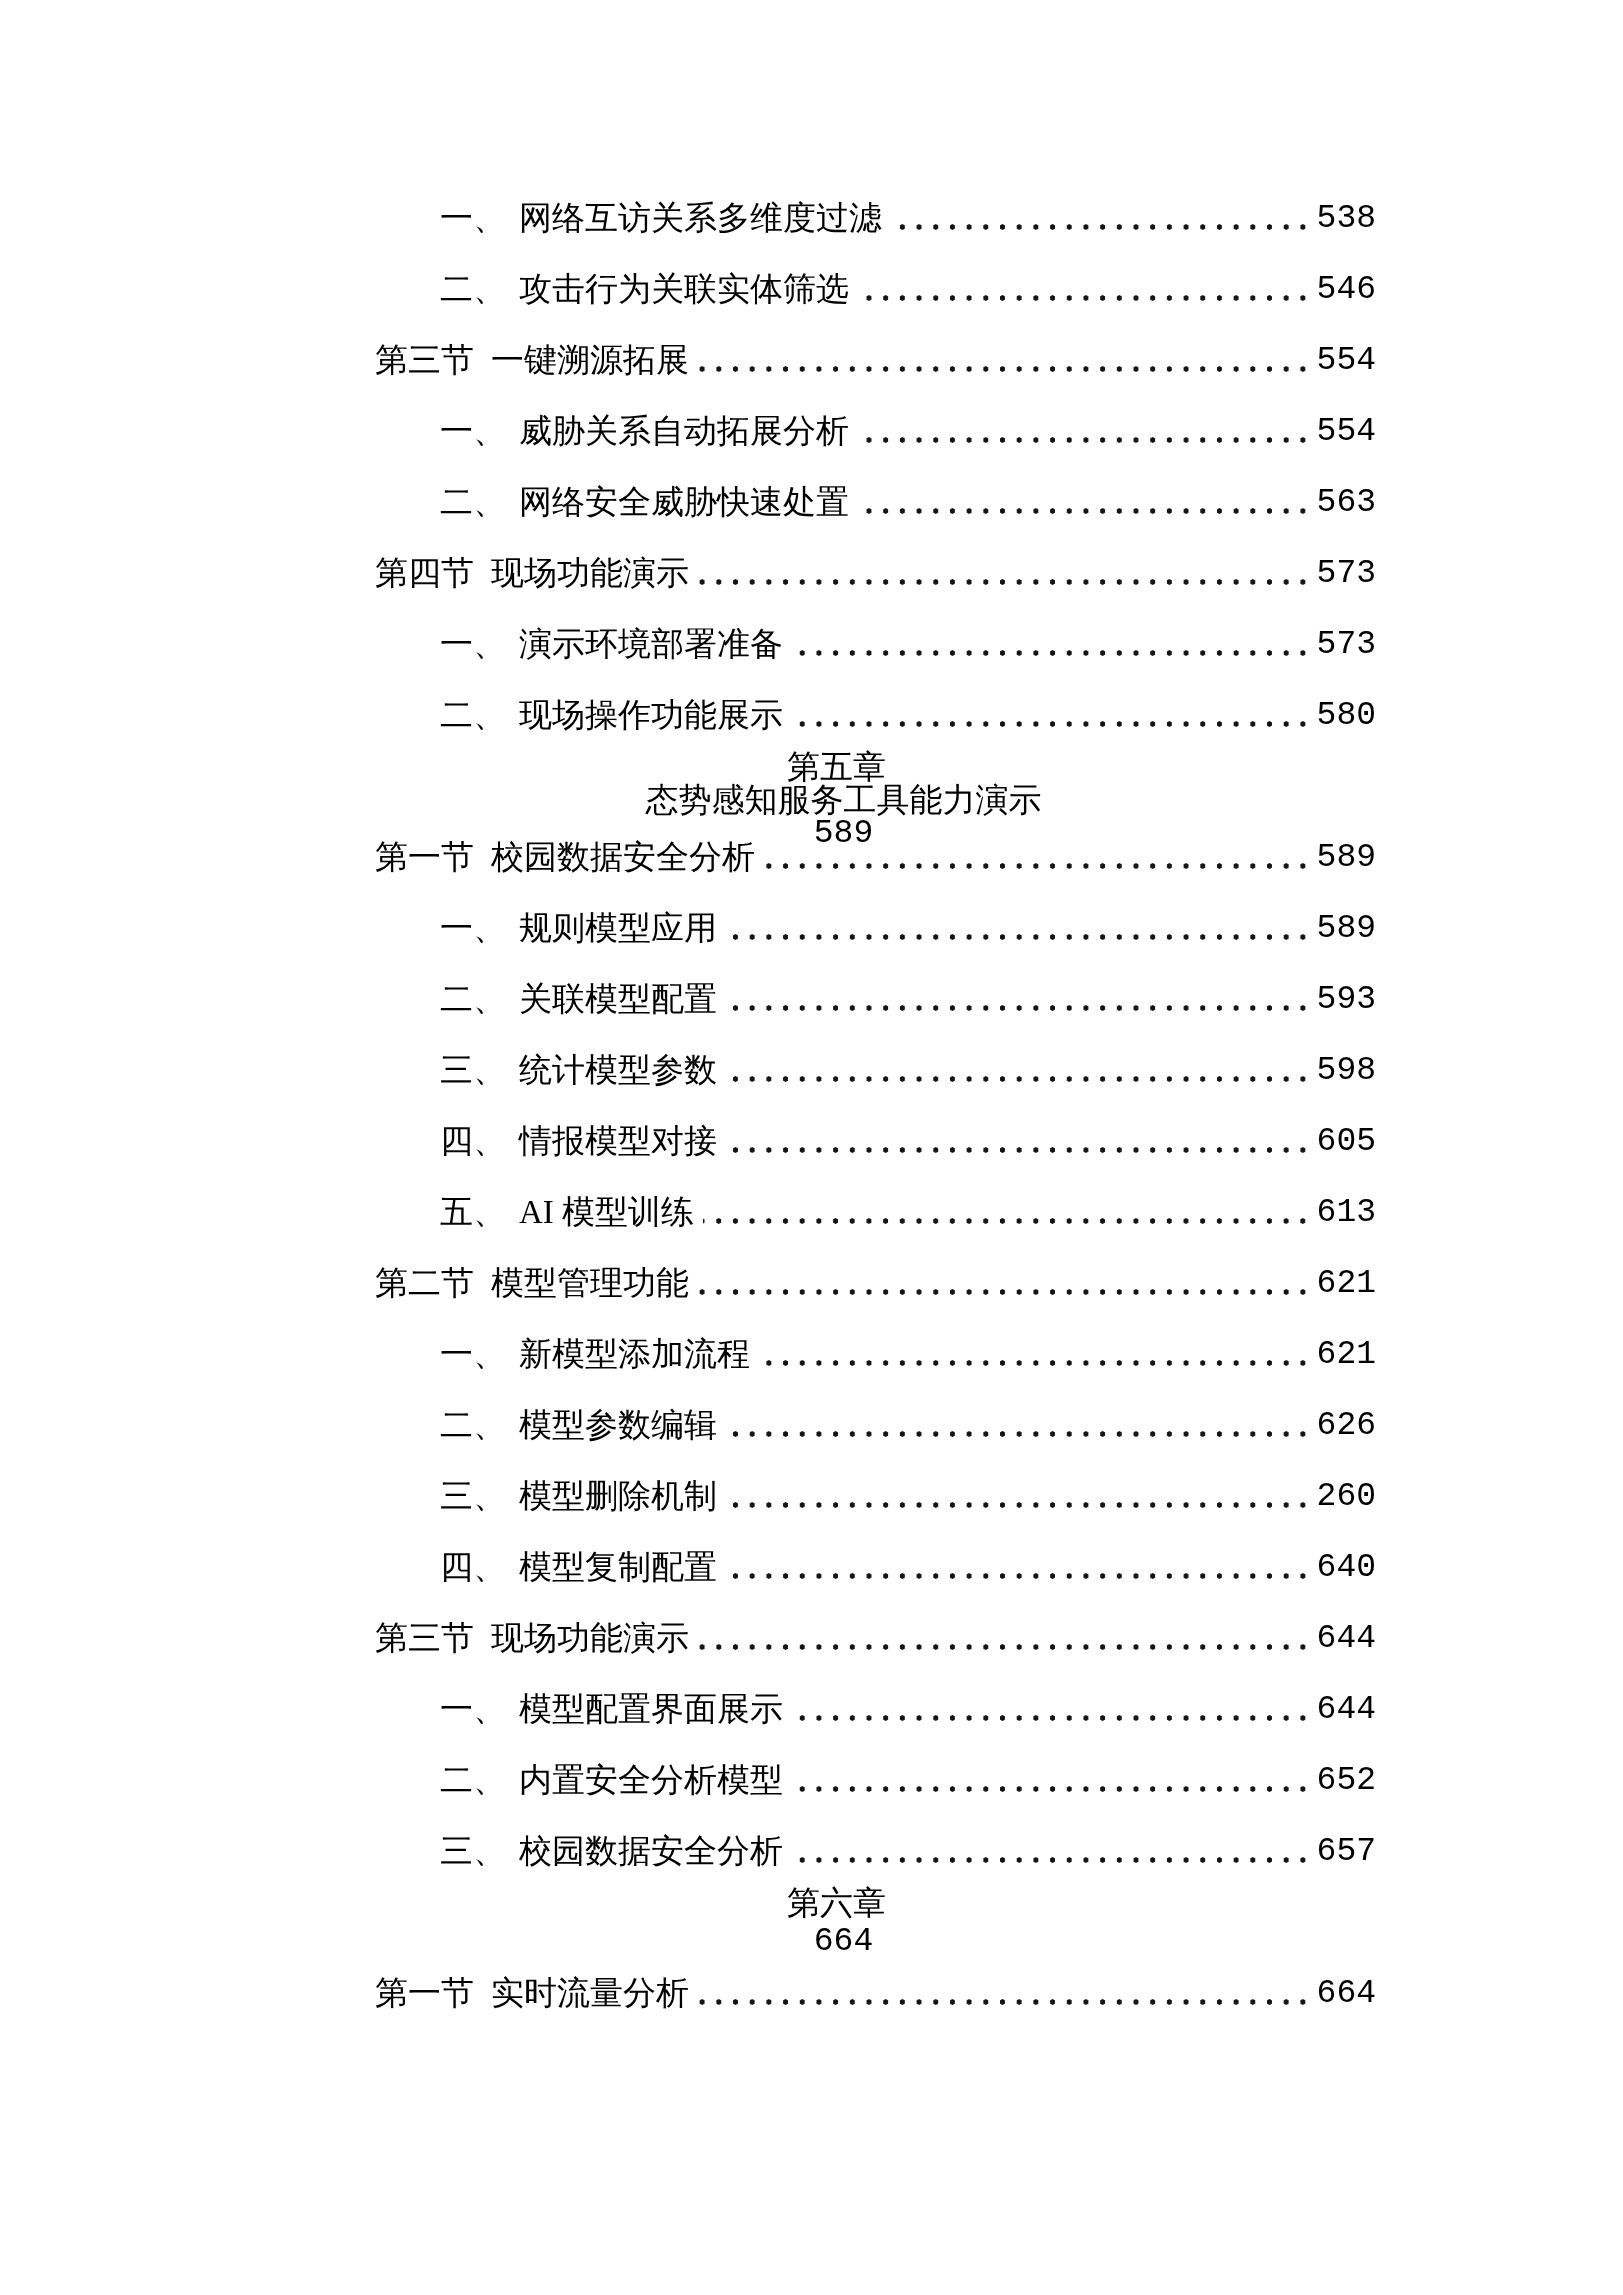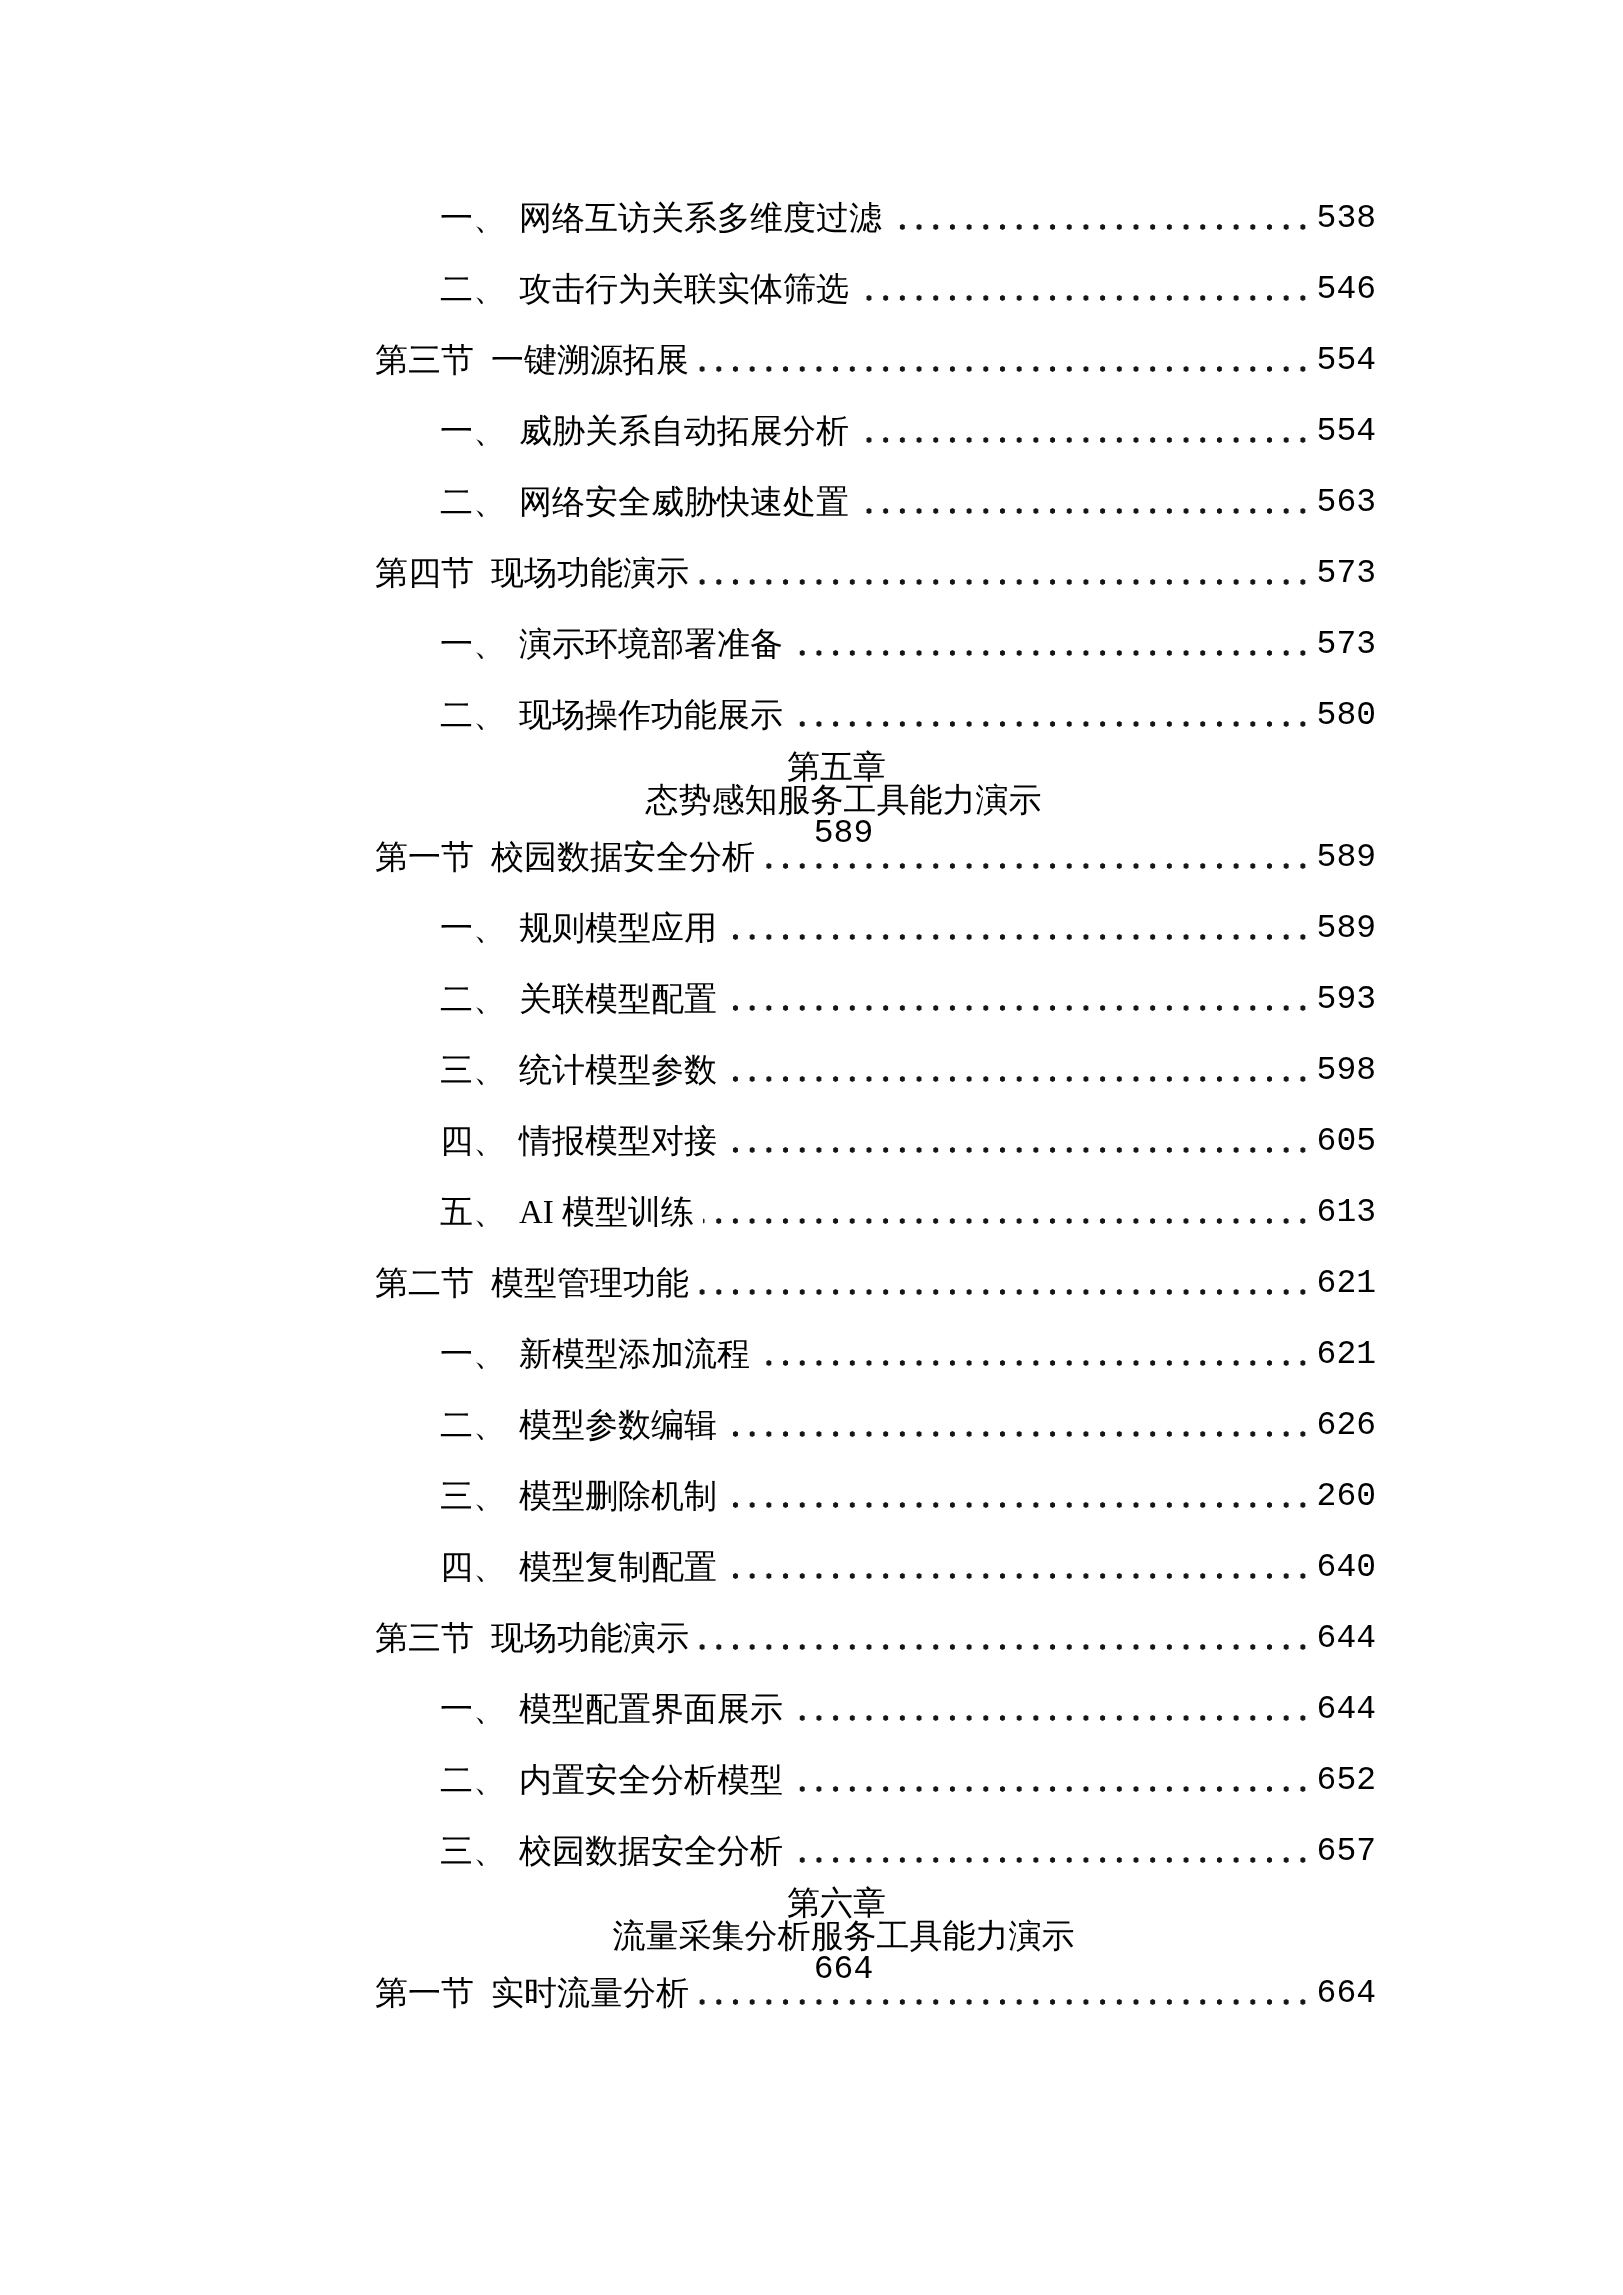--- a/index.html
+++ b/index.html
@@ -212,21 +212,20 @@
     <span class="toc-page-num">652</span>
   </div>
       <div class="toc-row lv-item">
     <span class="toc-label">三、</span>
     <span class="toc-title">校园数据安全分析</span>
     <span class="toc-leader"></span>
     <span class="toc-page-num">657</span>
   </div>
       <div class="toc-row lv-chapter">
     <span class="toc-label">第六章</span>
-    <span class="toc-title">流量采集分析服务工具能力演示</span>
     <span class="toc-leader"></span>
     <span class="toc-page-num">664</span>
   </div>
       <div class="toc-row lv-section">
     <span class="toc-label">第一节</span>
     <span class="toc-title">实时流量分析</span>
     <span class="toc-leader"></span>
     <span class="toc-page-num">664</span>
   </div>
     </div>

